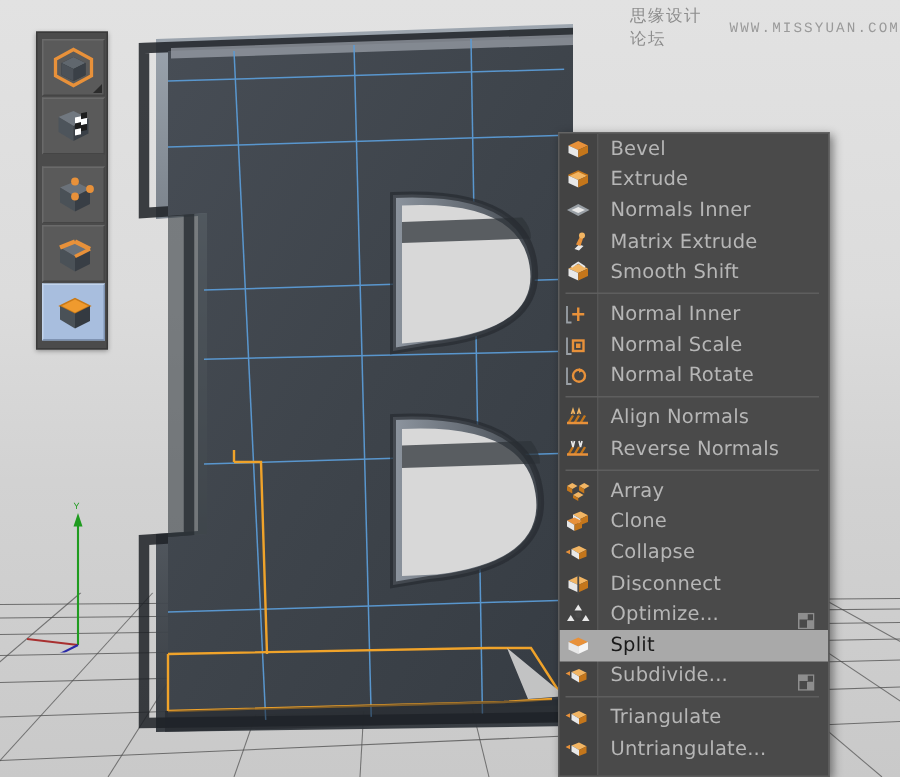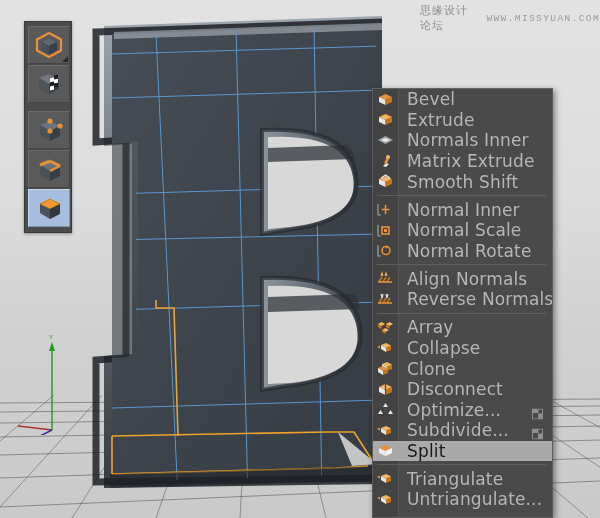--- a/index.html
+++ b/index.html
@@ -80,21 +80,21 @@
   .mi{
     position:relative; height:20.6px;
     display:flex; align-items:center;
     cursor:pointer; z-index:2;
   }
   .mi .ic{
     width:25px; min-width:25px; height:20.6px;
     display:flex; align-items:center; justify-content:center;
   }
   .mi .lbl{
-    font-size:17px; color:#b6b6b6; padding-left:9px;
+    font-size:13px; color:#b6b6b6; padding-left:9px;
     white-space:nowrap; letter-spacing:.15px;
   }
   .mi .arrowbox{
     position:absolute; right:9px; top:50%; transform:translateY(-50%);
     width:11px; height:11px;
   }
   .mi.hl{ background:#a9a9a9; }
   .mi.hl .lbl{ color:#1a1a1a; }
   .msep{
     height:1px; margin:3.2px 6px 3.2px 4px;
@@ -411,44 +411,44 @@
             <path d="M9 4 L12.5 6 L12.5 9 L9 7 Z" fill="#c4761b"></path>
             <path d="M5 10 L8.5 8 L12 10 L8.5 12 Z" fill="#f2b563"></path>
             <path d="M5 10 L8.5 12 L8.5 14 L5 12 Z" fill="#c4761b"></path>
           </svg>
         </span>
         <span class="lbl">Array</span>
       </div>
       <div class="mi">
         <span class="ic">
           <svg width="17" height="15" viewBox="0 0 17 15">
-            <path d="M4 5 L9 3 L14 5.5 L9 8 Z" fill="#f2b563"></path>
-            <path d="M4 5 L9 8 L9 12 L4 9 Z" fill="#e8e8e8"></path>
-            <path d="M9 8 L14 5.5 L14 10 L9 12 Z" fill="#c4761b"></path>
-            <path d="M0 7 L3 5.5 L3 8.5 Z" fill="#e8913a"></path>
-          </svg>
-        </span>
-        <span class="lbl">Collapse</span>
-      </div>
-      <div class="mi">
-        <span class="ic">
-          <svg width="17" height="15" viewBox="0 0 17 15">
             <path d="M5 3 L10 1 L15 3.5 L10 6 Z" fill="#f2b563"></path>
             <path d="M5 3 L10 6 L10 10 L5 7 Z" fill="#e8e8e8"></path>
             <path d="M10 6 L15 3.5 L15 8 L10 10 Z" fill="#c4761b"></path>
             <path d="M1 7 L6 5 L11 7.5 L6 10 Z" fill="#e8913a"></path>
             <path d="M1 7 L6 10 L6 14 L1 11 Z" fill="#e8e8e8"></path>
             <path d="M6 10 L11 7.5 L11 12 L6 14 Z" fill="#c4761b"></path>
           </svg>
         </span>
         <span class="lbl">Clone</span>
       </div>
       <div class="mi">
         <span class="ic">
           <svg width="17" height="15" viewBox="0 0 17 15">
+            <path d="M4 5 L9 3 L14 5.5 L9 8 Z" fill="#f2b563"></path>
+            <path d="M4 5 L9 8 L9 12 L4 9 Z" fill="#e8e8e8"></path>
+            <path d="M9 8 L14 5.5 L14 10 L9 12 Z" fill="#c4761b"></path>
+            <path d="M0 7 L3 5.5 L3 8.5 Z" fill="#e8913a"></path>
+          </svg>
+        </span>
+        <span class="lbl">Collapse</span>
+      </div>
+      <div class="mi">
+        <span class="ic">
+          <svg width="17" height="15" viewBox="0 0 17 15">
             <path d="M2 5 L8.5 2 L15 5 L8.5 8 Z" fill="#f2b563"></path>
             <path d="M2 5 L8.5 8 L8.5 13 L2 10 Z" fill="#e8e8e8"></path>
             <path d="M8.5 8 L15 5 L15 10 L8.5 13 Z" fill="#c4761b"></path>
             <path d="M8.5 1 L8.5 14" stroke="#4a4a4a" stroke-width="1.2"></path>
           </svg>
         </span>
         <span class="lbl">Disconnect</span>
       </div>
       <div class="mi">
         <span class="ic">
@@ -461,46 +461,46 @@
             <circle cx="8.5" cy="8" r="2" fill="#4a4a4a"></circle>
           </svg>
         </span>
         <span class="lbl">Optimize...</span>
         <span class="arrowbox"><svg width="11" height="11" viewBox="0 0 11 11">
             <rect x="0.5" y="0.5" width="10" height="10" fill="none" stroke="#8e8e8e" stroke-width="1"></rect>
             <rect x="0.5" y="0.5" width="6" height="4" fill="#8e8e8e"></rect>
             <rect x="6" y="5" width="4.5" height="5.5" fill="#8e8e8e"></rect>
           </svg></span>
       </div>
+      <div class="mi hl">
+        <span class="ic">
+          <svg width="17" height="15" viewBox="0 0 17 15">
+            <path d="M2 5 L8.5 2 L15 5 L8.5 8 Z" fill="#e8913a"></path>
+            <path d="M2 5 L8.5 8 L8.5 13 L2 10 Z" fill="#e8e8e8"></path>
+            <path d="M8.5 8 L15 5 L15 10 L8.5 13 Z" fill="#f5f5f5"></path>
+          </svg>
+        </span>
+        <span class="lbl">Split</span>
+      </div>
       <div class="mi">
         <span class="ic">
           <svg width="17" height="15" viewBox="0 0 17 15">
             <path d="M4 5 L9 3 L14 5.5 L9 8 Z" fill="#f2b563"></path>
             <path d="M4 5 L9 8 L9 12 L4 9 Z" fill="#e8e8e8"></path>
             <path d="M9 8 L14 5.5 L14 10 L9 12 Z" fill="#c4761b"></path>
             <path d="M0 6 L3 4.5 L3 7.5 Z" fill="#e8913a"></path>
           </svg>
         </span>
         <span class="lbl">Subdivide...</span>
         <span class="arrowbox"><svg width="11" height="11" viewBox="0 0 11 11">
             <rect x="0.5" y="0.5" width="10" height="10" fill="none" stroke="#8e8e8e" stroke-width="1"></rect>
             <rect x="0.5" y="0.5" width="6" height="4" fill="#8e8e8e"></rect>
             <rect x="6" y="5" width="4.5" height="5.5" fill="#8e8e8e"></rect>
           </svg></span>
       </div>
-      <div class="mi hl">
-        <span class="ic">
-          <svg width="17" height="15" viewBox="0 0 17 15">
-            <path d="M2 5 L8.5 2 L15 5 L8.5 8 Z" fill="#e8913a"></path>
-            <path d="M2 5 L8.5 8 L8.5 13 L2 10 Z" fill="#e8e8e8"></path>
-            <path d="M8.5 8 L15 5 L15 10 L8.5 13 Z" fill="#f5f5f5"></path>
-          </svg>
-        </span>
-        <span class="lbl">Split</span>
-      </div>
       <div class="msep"></div>
       <div class="mi">
         <span class="ic">
           <svg width="17" height="15" viewBox="0 0 17 15">
             <path d="M4 5 L9 3 L14 5.5 L9 8 Z" fill="#f2b563"></path>
             <path d="M4 5 L9 8 L9 12 L4 9 Z" fill="#e8e8e8"></path>
             <path d="M9 8 L14 5.5 L14 10 L9 12 Z" fill="#c4761b"></path>
             <path d="M0 6 L3 4.5 L3 7.5 Z" fill="#e8913a"></path>
           </svg>
         </span>

